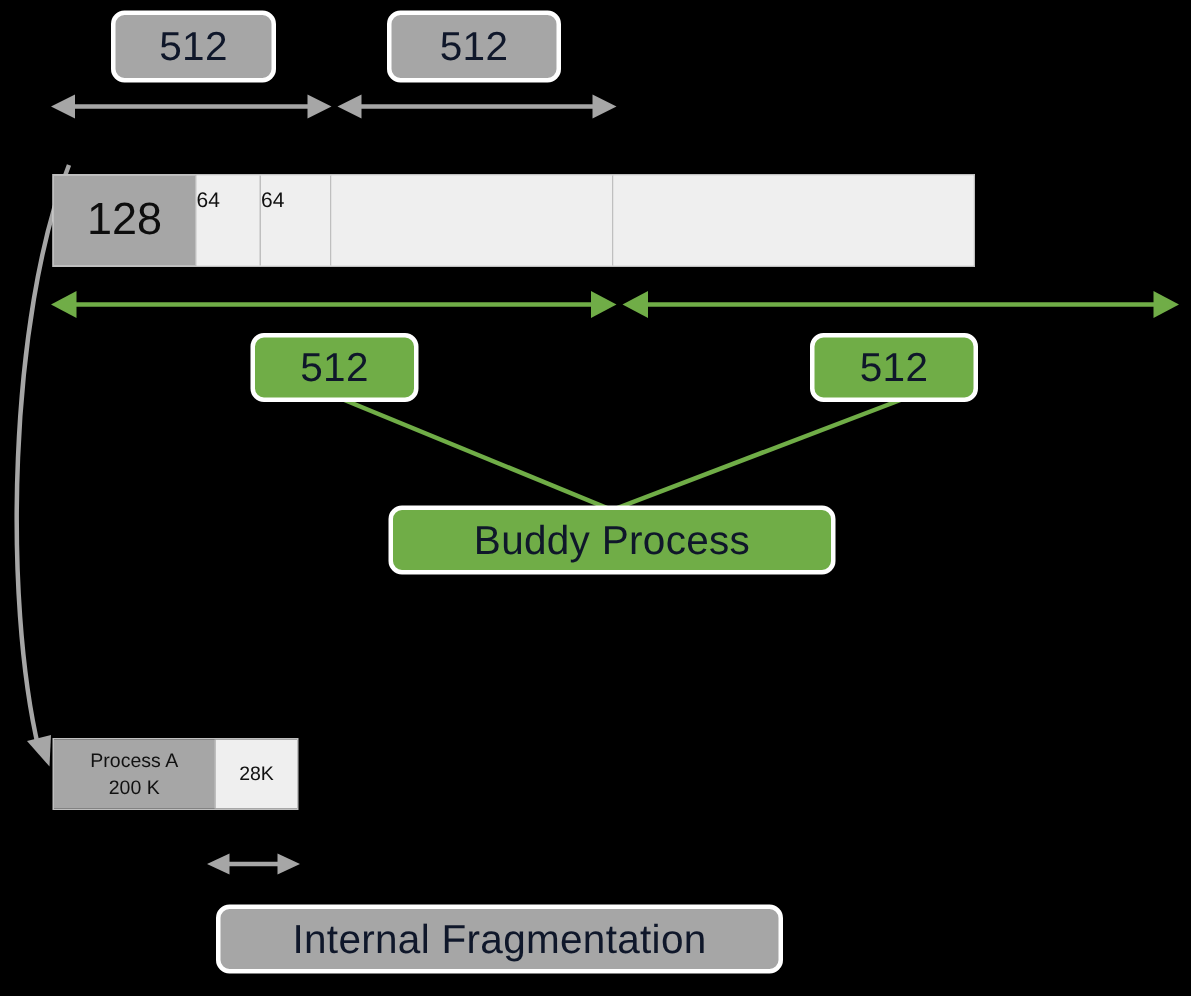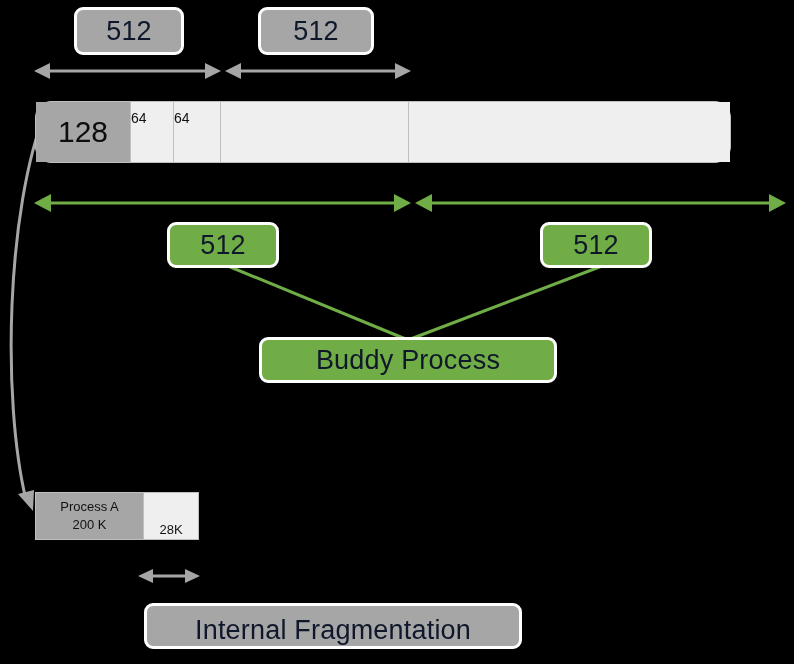--- a/index.html
+++ b/index.html
@@ -146,21 +146,21 @@
   </svg>
 
   <div class="pill gray" style="left:74px; top:7px; width:110px; height:48px; font-size:27px;">
     <span>512</span>
   </div>
 
   <div class="pill gray" style="left:258px; top:7px; width:116px; height:48px; font-size:27px;">
     <span>512</span>
   </div>
 
-  <div class="membar" style="left:35px; top:101px; width:696px; height:62px;border-radius:16px;">
+  <div class="membar" style="left:35px; top:116px; width:615px; height:62px;">
 
     <div class="memcell filled" style="width:95px;">
       <span class="lbl-big">128</span>
     </div>
 
     <div class="memcell" style="width:43px;">
       <span class="lbl-small">64</span>
     </div>
 
     <div class="memcell" style="width:47px;">
@@ -188,22 +188,22 @@
     <span>Buddy Process</span>
   </div>
 
   <div class="procbar" style="left:35px; top:492px; width:164px; height:48px;">
 
     <div class="proccell filled" style="width:108px;">
       <span>Process A</span>
       <span>200 K</span>
     </div>
 
-    <div class="proccell empty" style="flex:1;justify-content:flex-end;">
+    <div class="proccell empty" style="flex:1;">
       <span>28K</span>
     </div>
   </div>
 
-  <div class="pill gray" style="left:144px; top:603px; width:378px; height:46px; font-size:27px;align-items:flex-end;">
+  <div class="pill gray" style="left:144px; top:603px; width:378px; height:46px; font-size:27px;">
     <span>Internal Fragmentation</span>
   </div>
 
 </div>
 
 </body></html>

